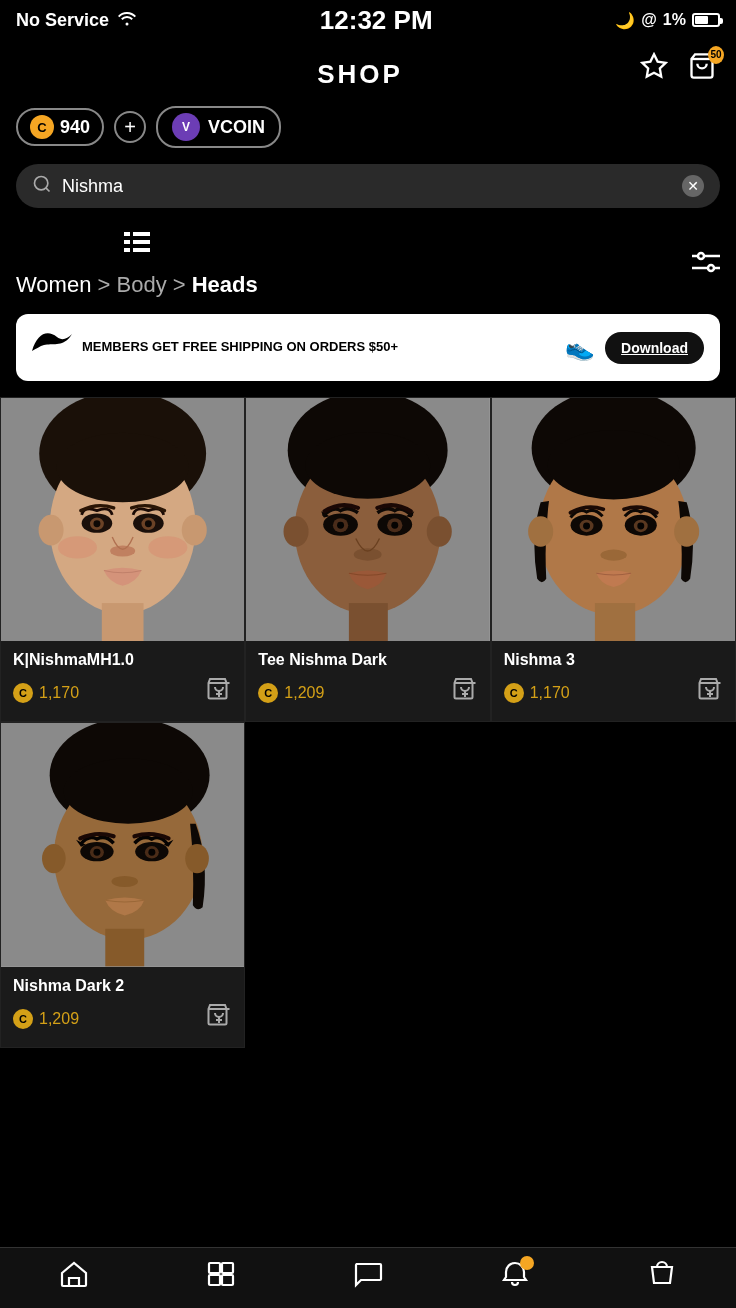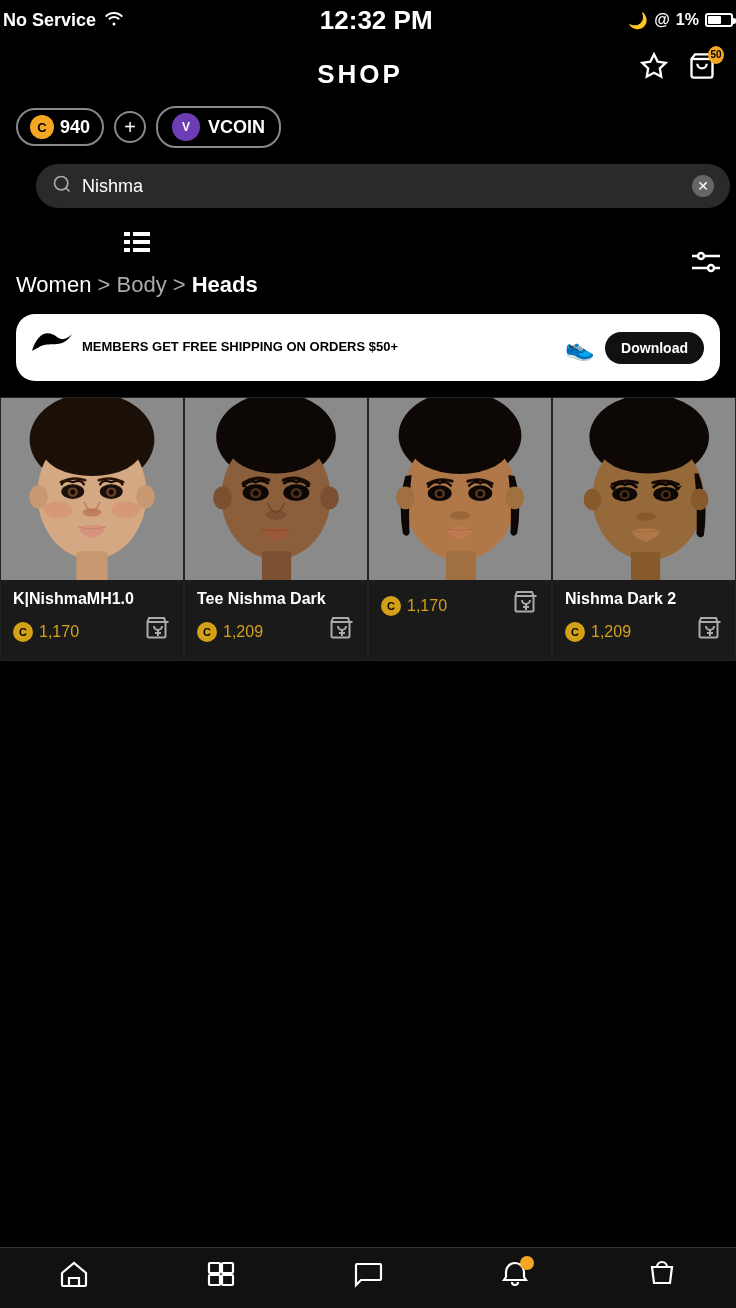--- a/index.html
+++ b/index.html
@@ -11,21 +11,21 @@
       width: 736px;
       min-height: 1308px;
       overflow-x: hidden;
     }
 
     
     .status-bar {
       display: flex;
       justify-content: space-between;
       align-items: center;
-      padding: 6px 3px;
+      padding: 6px 16px;
       font-size: 18px;
       font-weight: 600;
       height: 40px;
     }
     .status-left { display: flex; align-items: center; gap: 8px; }
     .status-center { font-size: 26px; font-weight: 600; }
     .status-right { display: flex; align-items: center; gap: 6px; font-size: 16px; }
     .battery-icon {
       width: 28px; height: 14px;
       border: 2px solid #fff;
@@ -131,22 +131,21 @@
     .vcoin-circle {
       width: 28px; height: 28px;
       background: #6c3db5;
       border-radius: 50%;
       display: flex; align-items: center; justify-content: center;
       font-size: 12px; font-weight: 700; color: #fff;
     }
 
     
     .search-container {
-      padding: 0 6px 16px;
-      margin-left: 30px;
+      padding: 0 16px 16px;
     }
     .search-bar {
       display: flex;
       align-items: center;
       background: #2a2a2a;
       border-radius: 30px;
       padding: 10px 16px;
       gap: 10px;
     }
     .search-bar input {
@@ -180,42 +179,43 @@
     .breadcrumb-text { font-size: 22px; color: #fff; font-weight: 500; }
     .filter-icon {
       font-size: 22px; color: #fff;
       background: none; border: none; cursor: pointer;
     }
 
     
     .ad-banner {
       margin: 0 16px 16px;
       background: #fff;
-      border-radius: 19px;
+      border-radius: 12px;
       padding: 14px 16px;
       display: flex;
       align-items: center;
       gap: 10px;
+      text-decoration: underline;
     }
     .ad-text { flex: 1; color: #000; font-size: 13px; font-weight: 800; line-height: 1.3; }
     .ad-download {
       background: #111;
       color: #fff;
       border: none;
       border-radius: 20px;
       padding: 8px 16px;
       font-size: 14px;
       font-weight: 700;
       cursor: pointer;
     }
 
     
     .product-grid {
       display: grid;
-      grid-template-columns: 1fr 1fr 1fr 1fr;
+      grid-template-columns: 1fr 1fr 1fr;
       gap: 0;
       padding: 0;
     }
     .product-card {
       background: #1a1a1a;
       border: 1px solid #222;
     }
     .product-image {
       width: 100%;
       aspect-ratio: 1 / 1;
@@ -554,20 +554,21 @@
         <path d="M113 165 Q136 152 160 160" stroke="#1a0a05" stroke-width="5.5" fill="none" stroke-linecap="round"></path>
         <path d="M190 160 Q214 152 237 165" stroke="#1a0a05" stroke-width="5.5" fill="none" stroke-linecap="round"></path>
 
         <ellipse cx="175" cy="226" rx="19" ry="8" fill="#9a6838"></ellipse>
 
         <path d="M150 252 Q175 244 200 252 Q194 268 175 272 Q156 268 150 252Z" fill="#c07a50"></path>
         <path d="M150 252 Q175 257 200 252" stroke="#a06040" stroke-width="1.5" fill="none"></path>
       </svg>
     </div>
     <div class="product-info">
+      <div class="product-name">Nishma 3</div>
       <div class="product-price-row">
         <div class="product-price">
           <div class="price-coin">C</div>
           <span>1,170</span>
         </div>
         <button class="cart-add-btn">
           <svg width="26" height="26" viewBox="0 0 26 26" fill="none" stroke="#aaa" stroke-width="2">
             <path d="M4 2l-1.5 4v14a1.5 1.5 0 001.5 1.5h15a1.5 1.5 0 001.5-1.5V6L19 2z"></path>
             <line x1="2.5" y1="6" x2="23.5" y2="6"></line>
             <path d="M17 10a4 4 0 01-8 0"></path>

